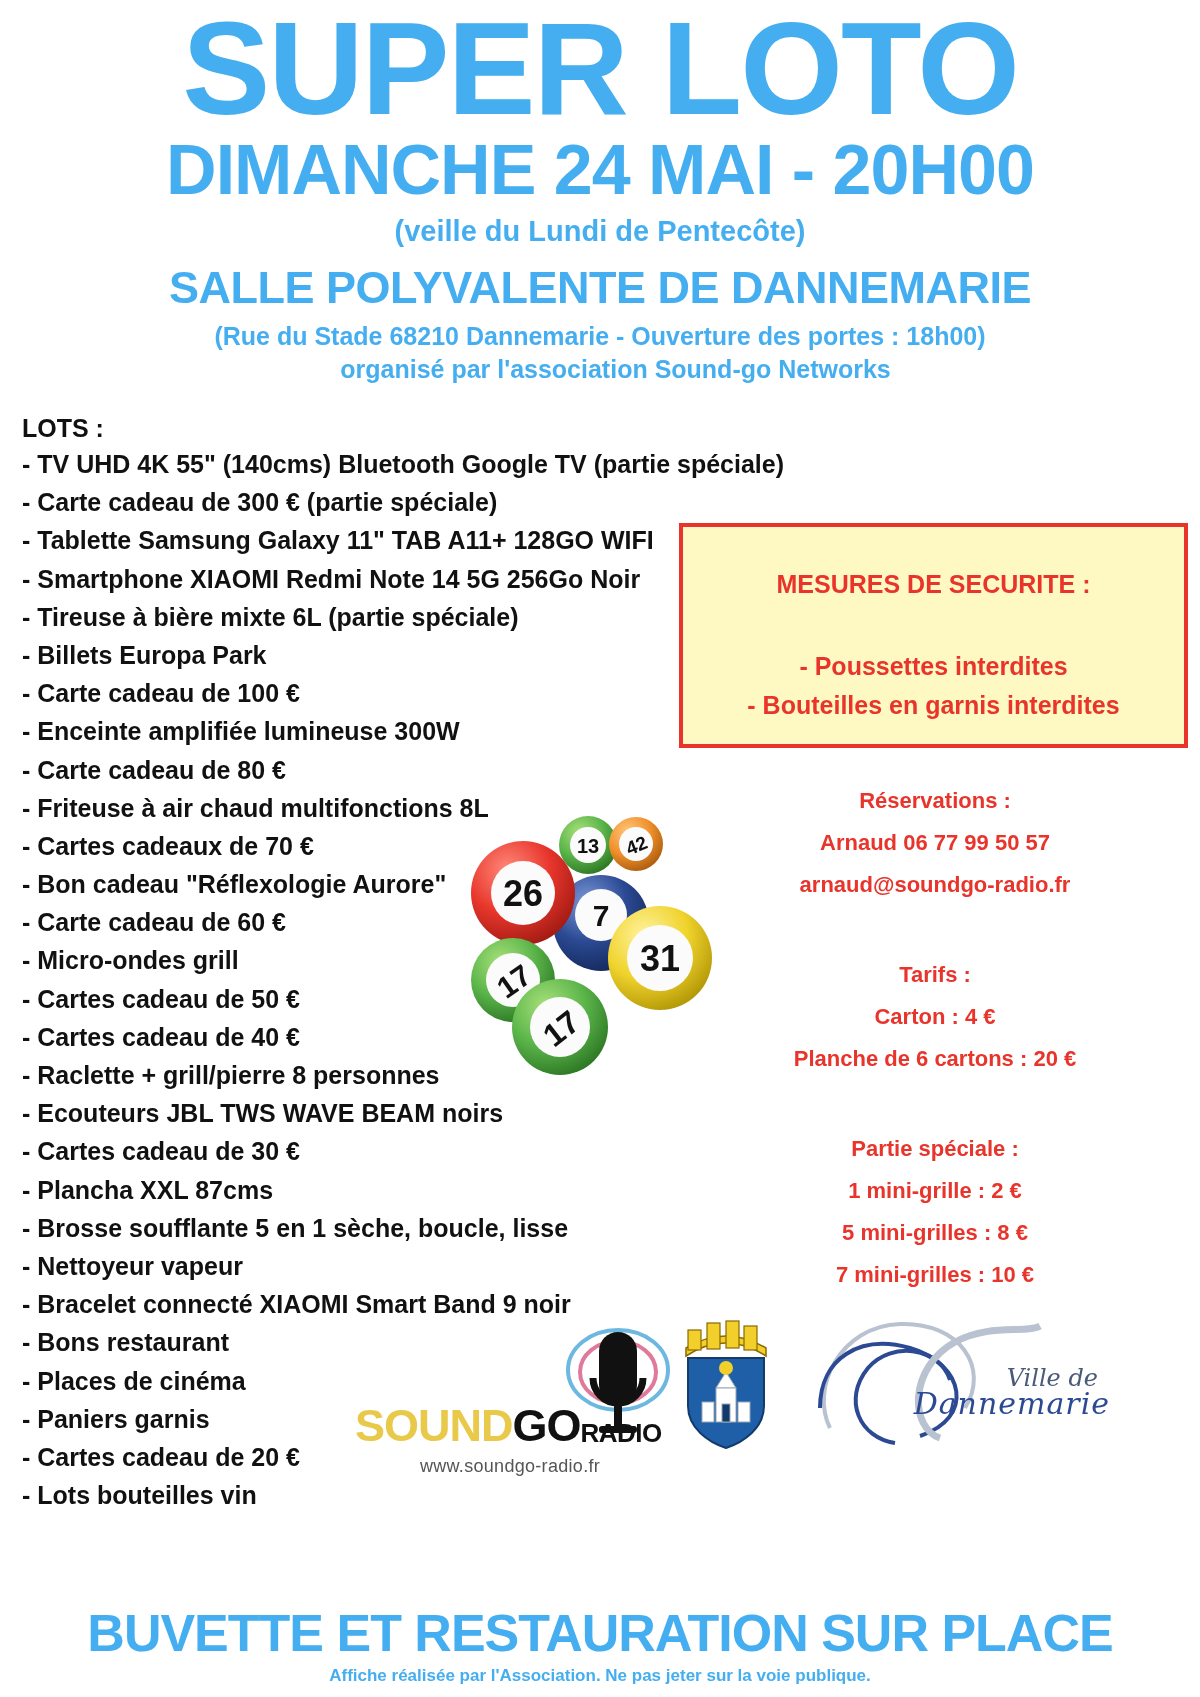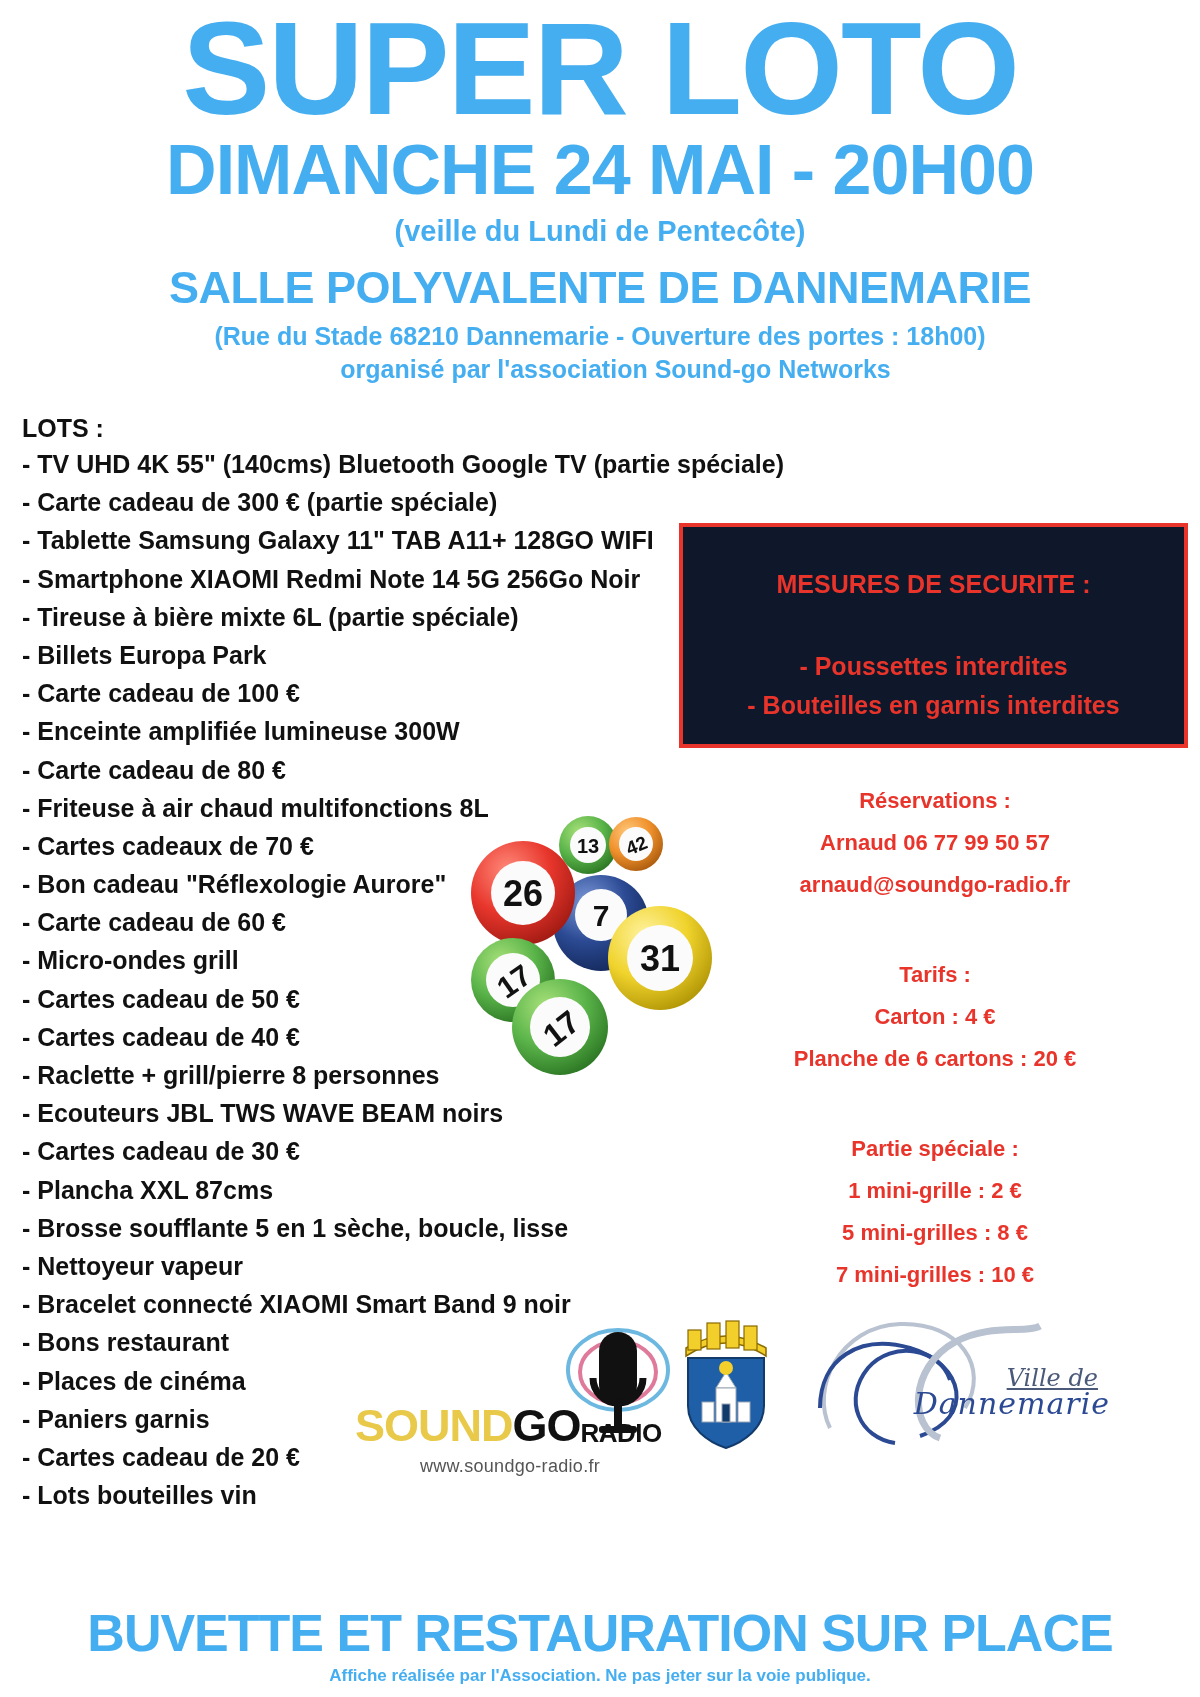--- a/index.html
+++ b/index.html
@@ -40,21 +40,21 @@
   .lots{
     position:absolute;left:22px;top:414px;width:660px;
     color:#111;
   }
   .lots-head{font-size:25px;font-weight:bold;margin-bottom:9px;}
   .lot-item{font-size:25px;font-weight:bold;line-height:1.0;margin-bottom:13.2px;white-space:nowrap;}
 
   
   .secbox{
     position:absolute;left:679px;top:523px;width:509px;height:225px;
-    background:#0f172a;border:4px solid #e8342a;
+    background:#fef9c3;border:4px solid #e8342a;
     box-sizing:border-box;text-align:center;
   }
   .sec-title{font-size:25px;font-weight:bold;color:#e8342a;margin-top:43px;}
   .sec-line{font-size:25px;font-weight:bold;color:#e8342a;margin-top:10px;}
   .sec-line.first{margin-top:53px;}
 
   
   .rightinfo{
     position:absolute;left:680px;top:790px;width:510px;text-align:center;color:#e8342a;
   }
@@ -74,21 +74,21 @@
   .sg-radio{font-size:26px;font-weight:bold;color:#111;letter-spacing:-0.5px;padding-bottom:3px;}
   .sg-url{font-size:18px;color:#555;text-align:center;margin-top:4px;letter-spacing:0.3px;}
   .mic{position:absolute;left:208px;top:-78px;width:110px;height:118px;}
 
   .blason{position:absolute;left:325px;top:10px;width:92px;height:140px;}
 
   .villede{position:absolute;left:435px;top:8px;width:320px;height:150px;}
   .vd-ville{
     position:absolute;right:12px;top:56px;
     font-family:"DejaVu Serif", serif;font-style:italic;
-    font-size:24px;color:#4a5a78;text-decoration:underline;
+    font-size:24px;color:#4a5a78;
   }
   .vd-dan{
     position:absolute;right:0px;top:78px;
     font-family:"DejaVu Serif", serif;font-style:italic;
     font-size:30px;color:#2b4a93;letter-spacing:1px;
   }
 
   
   .footer{
     position:absolute;left:0;top:1607px;width:1200px;text-align:center;

